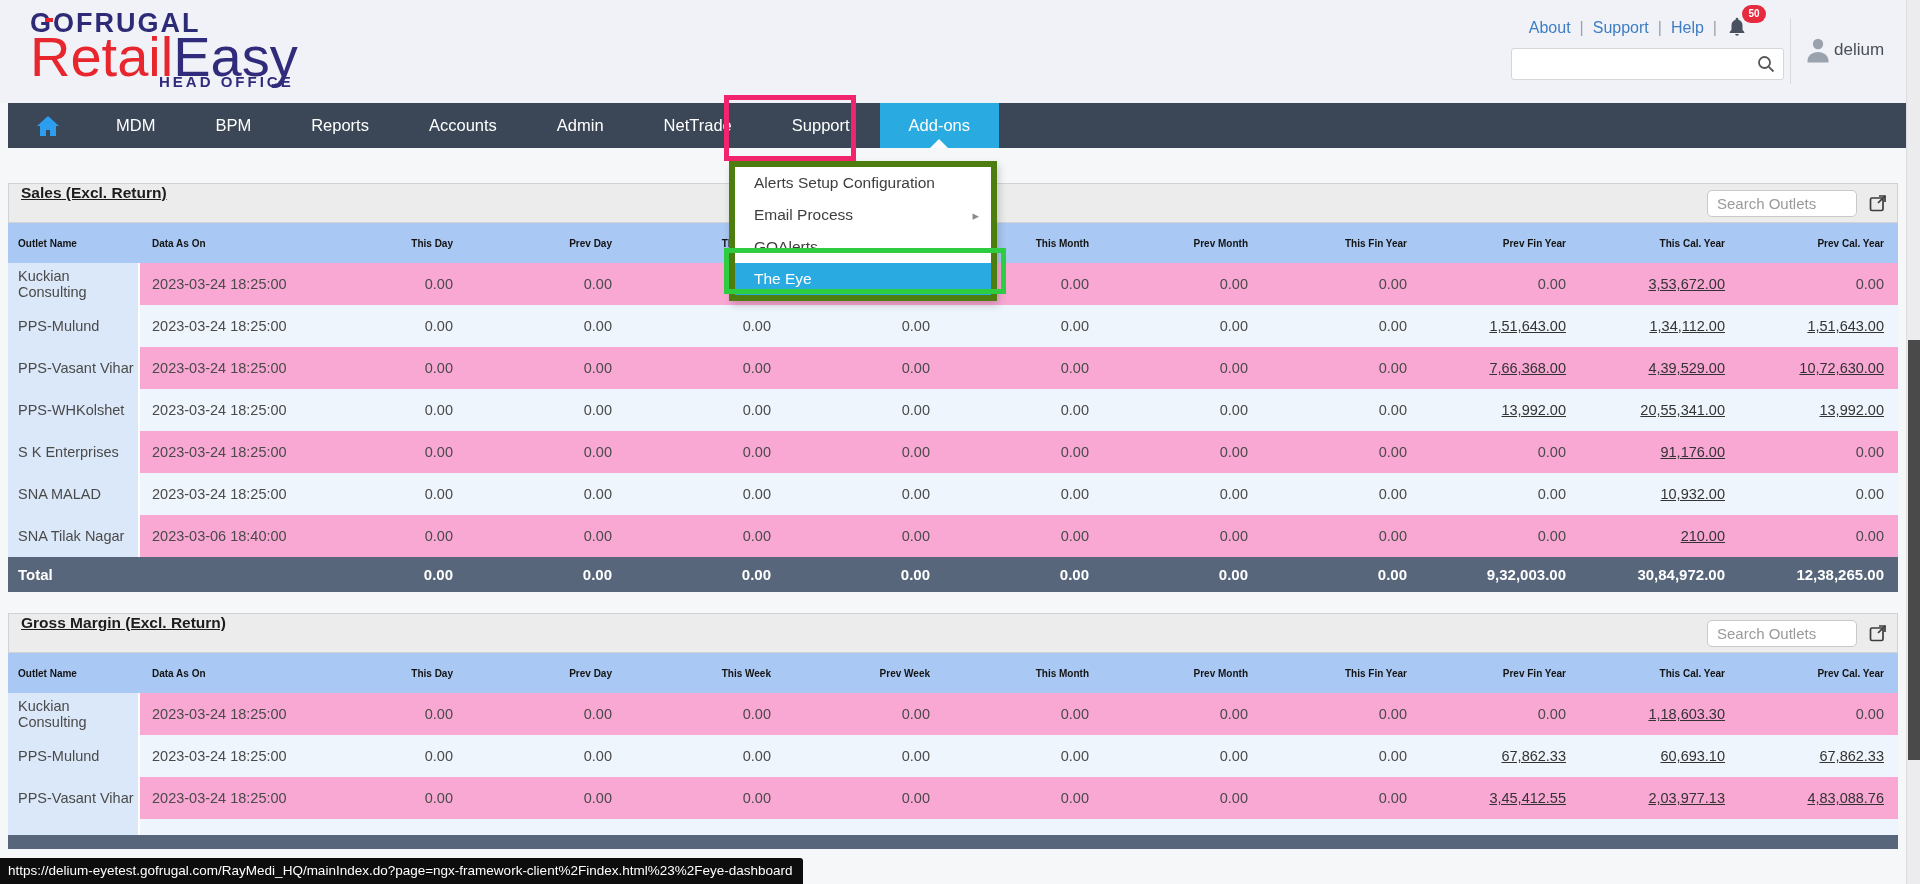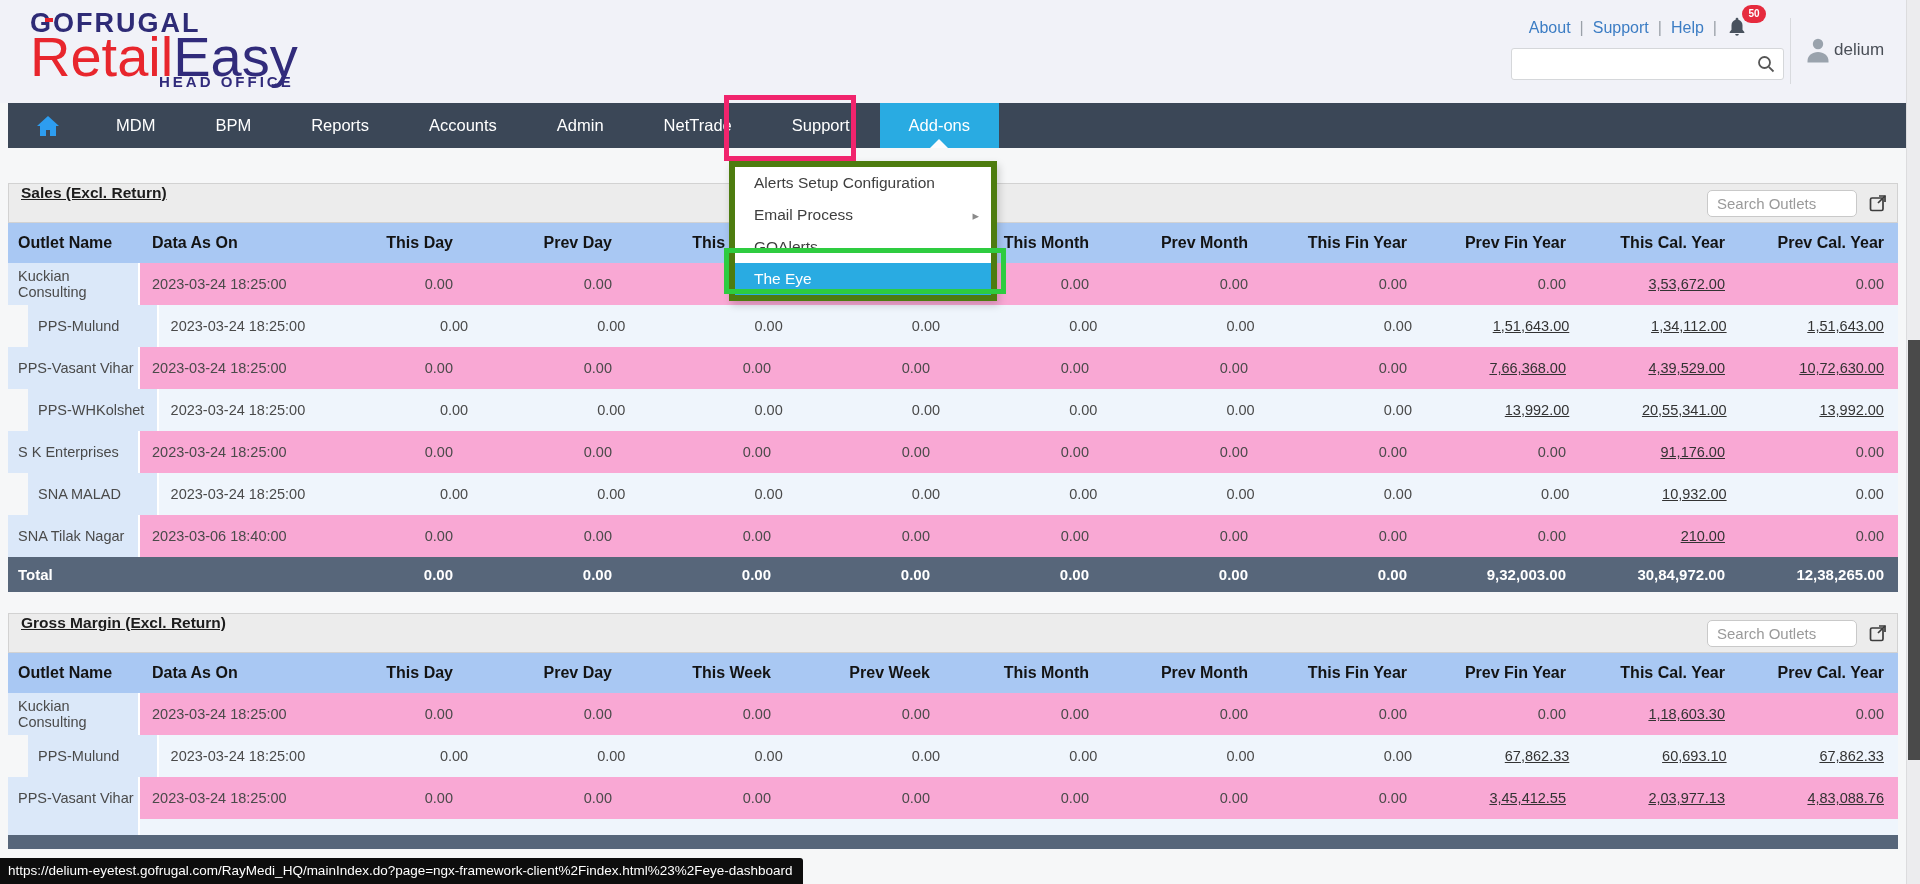--- a/index.html
+++ b/index.html
@@ -47,23 +47,23 @@
   .dd-item.selected { background:var(--active-tab); color:#fff; }
 
   
   .tbl-section { position:absolute; left:8px; width:1890px; }
   .sec-bar { height:40px; background:#ececec; border:1px solid #d2d2d2; display:flex; justify-content:space-between; padding:0 10px 0 12px; }
   .sec-title { font-size:15.5px; font-weight:700; text-decoration:underline; color:#1c1c1c; }
   .sec-tools { display:flex; align-items:center; gap:12px; }
   .sec-tools input { width:150px; height:27px; border:1px solid #c9c9c9; border-radius:5px; background:#fff; padding:8px 9px; font-size:15px; color:#555; outline:none; }
   .sec-tools input::placeholder { color:#9a9a9a; }
   .ext { cursor:pointer; display:flex; }
-  .thead { height:40px; background:var(--thead-bg); display:flex; align-items:center; font-weight:700; font-size:16px; color:#141414; }
+  .thead { height:40px; background:var(--thead-bg); display:flex; align-items:center; font-weight:700; font-size:10px; color:#141414; }
   .tbody .row { height:42px; display:flex; align-items:center; font-size:14.5px; color:#4a4a4a; background:#f9a8d4; }
-  .tbody .row.alt { background:var(--alt-row);margin-left:20px; }
+  .tbody .row.alt { background:var(--alt-row); }
   .c-name { width:132px; padding-left:10px; align-self:stretch; display:flex; align-items:center; }
   .row .c-name, .sliver .c-name { background:var(--col1-bg); border-right:2px solid #fff; }
   .c-date { width:168px; padding-left:12px; }
   .c-num { width:159px; text-align:right; padding-right:14px; }
   .lnk { color:#333; text-decoration:underline; cursor:pointer; }
   .total-row { height:35px; background:var(--total-bg); color:#fff; font-weight:700; font-size:15px; display:flex; align-items:center; }
   .total-row .c-name { background:transparent; border-right:none; }
   .sliver { height:16px; display:flex; background:var(--alt-row); overflow:hidden; }
   .darkstrip { height:14px; background:var(--total-bg); margin-top:0px; }
 

